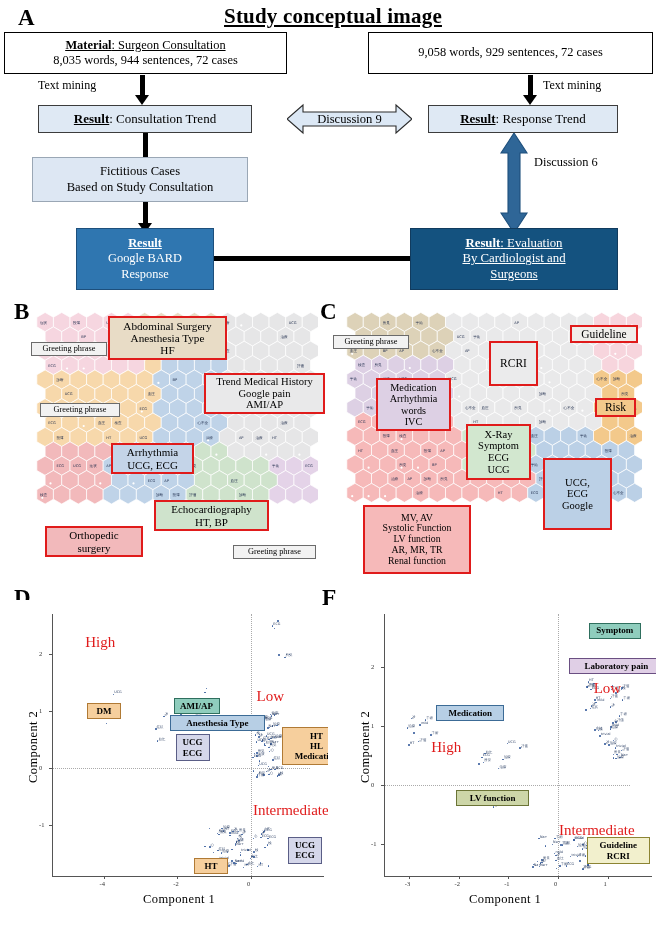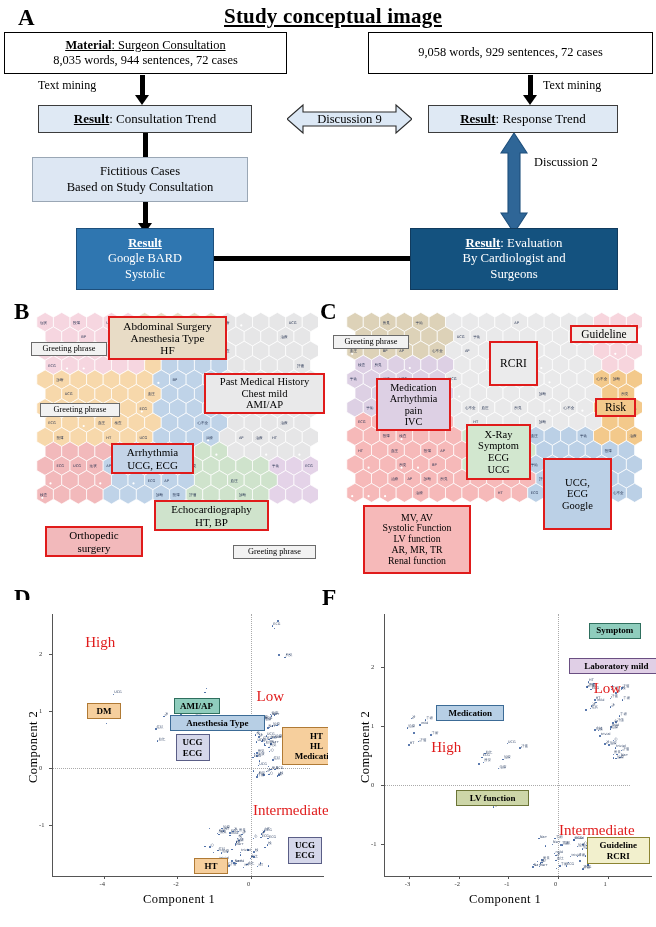--- a/index.html
+++ b/index.html
@@ -110,35 +110,35 @@
 
   <div class="abox fict" style="left:32px;top:157px;width:216px;height:45px;">
     <span class="ln">Fictitious Cases</span>
     <span class="ln">Based on Study Consultation</span>
   </div>
 
   <div id="disc2" style="position:absolute;left:500px;top:133px;width:60px;height:100px;">
     <svg width="60" height="100" viewBox="0 0 60 100">
       <polygon points="14,0 1,20 8,20 8,80 1,80 14,100 27,80 20,80 20,20 27,20" fill="#2f6697" stroke="#1d4f7c" stroke-width="1.1"></polygon>
     </svg>
-    <div class="txt">Discussion 2</div>
+    <div class="txt">Discussion 6</div>
   </div>
 
   <div class="varrow" style="left:143px;top:202px;width:5px;height:24px;"></div>
   <div class="vahead" style="left:138px;top:223px;"></div>
 
   <div class="abox res-dk" style="left:76px;top:228px;width:138px;height:62px;">
     <span class="ln"><b>Result</b></span>
     <span class="ln">Google BARD</span>
-    <span class="ln">Systolic</span>
+    <span class="ln">Response</span>
   </div>
 
   <div class="harrowline" style="left:214px;top:256px;width:196px;"></div>
 
-  <div class="abox res-dk2" style="left:410px;top:228px;width:208px;height:62px;">
+  <div class="abox res-dk2" style="left:410px;top:228px;width:208px;height:62px;text-decoration:underline;">
     <span class="ln"><b>Result</b><span>: Evaluation</span></span>
     <span class="ln">By Cardiologist and</span>
     <span class="ln">Surgeons</span>
   </div>
 </div>
 
 <div class="panel-letter" style="left:14px;top:300px;">B</div>
 <div class="som" id="panelB" style="left:36px;top:312px;width:282px;height:262px;">
   <svg id="somB" width="282" height="262" viewBox="0 0 282 262">
       <path d="M9.12,0.48L17.42,5.27L17.42,14.84L9.12,19.63L0.83,14.84L0.83,5.27Z" fill="#f6d6e0" stroke="#ffffff" stroke-width="0.7"></path>
@@ -431,22 +431,22 @@
 
 <div class="tagbox tag-gray" style="left:31px;top:342px;width:76px;height:14px;">
   <span>Greeting phrase</span>
   </div>
 <div class="tagbox tag-red" style="left:108px;top:316px;width:119px;height:44px;background:#e8dcc6;font-size:11.2px;">
   <span>Abdominal Surgery</span>
   <span>Anesthesia Type</span>
   <span>HF</span>
   </div>
 <div class="tagbox tag-red" style="left:204px;top:373px;width:121px;height:41px;background:#e9e9ea;font-size:10.6px;">
-  <span>Past Medical History</span>
-  <span>Chest mild</span>
+  <span>Trend Medical History</span>
+  <span>Google pain</span>
   <span>AMI/AP</span>
   </div>
 <div class="tagbox tag-gray" style="left:40px;top:403px;width:80px;height:14px;">
   <span>Greeting phrase</span>
   </div>
 <div class="tagbox tag-red" style="left:111px;top:443px;width:83px;height:31px;background:#c4d4e8;font-size:11px;">
   <span>Arrhythmia</span>
   <span>UCG, ECG</span>
   </div>
 <div class="tagbox tag-red" style="left:154px;top:500px;width:115px;height:31px;background:#cfe3cc;font-size:11px;">
@@ -785,21 +785,21 @@
   </div>
 <div class="tagbox tag-red" style="left:570px;top:325px;width:68px;height:18px;background:#f0eeea;font-size:11.5px;">
   <span>Guideline</span>
   </div>
 <div class="tagbox tag-red" style="left:489px;top:341px;width:49px;height:45px;background:#ebebec;font-size:11.5px;">
   <span>RCRI</span>
   </div>
 <div class="tagbox tag-red" style="left:376px;top:378px;width:75px;height:53px;background:#ddd0e4;font-size:10.2px;">
   <span>Medication</span>
   <span>Arrhythmia</span>
-  <span>pain</span>
+  <span>words</span>
   <span>IVC</span>
   </div>
 <div class="tagbox tag-red" style="left:595px;top:398px;width:41px;height:19px;background:#f3c98b;font-size:11.5px;">
   <span>Risk</span>
   </div>
 <div class="tagbox tag-red" style="left:466px;top:424px;width:65px;height:56px;background:#d2e7cf;font-size:10.5px;">
   <span>X-Ray</span>
   <span>Symptom</span>
   <span>ECG</span>
   <span>UCG</span>
@@ -1272,21 +1272,21 @@
     <div class="ticklbl" style="left:43px;top:180.7px;">0</div>
     <div class="tickv" style="left:53px;top:243.6px;"></div>
     <div class="ticklbl" style="left:43px;top:239.6px;">-1</div>
     <div class="redword" style="left:265.7px;top:80.4px;color:#e01b1b;">Low</div>
     <div class="redword" style="left:103.2px;top:139.2px;color:#e01b1b;">High</div>
     <div class="redword" style="left:230.9px;top:221.7px;color:#e01b1b;">Intermediate</div>
     <div class="pbox" style="left:260.8px;top:22.5px;width:52px;height:16px;background:#8fcdbd;border:1.1px solid #2f6f5e;">
       <span>Symptom</span>
     </div>
     <div class="pbox" style="left:240.9px;top:57.8px;width:95px;height:16px;background:#e0cfe6;border:1.1px solid #6a4f82;">
-      <span>Laboratory mild</span>
+      <span>Laboratory pain</span>
     </div>
     <div class="pbox" style="left:108.2px;top:104.9px;width:68px;height:16px;background:#b7cfe5;border:1.1px solid #3c6b96;">
       <span>Medication</span>
     </div>
     <div class="pbox" style="left:128.1px;top:189.7px;width:73px;height:16px;background:#cdd6a8;border:1.1px solid #6b7436;">
       <span>LV function</span>
     </div>
     <div class="pbox" style="left:258.8px;top:237.2px;width:63px;height:27px;background:#f2f0cd;border:1.1px solid #8c8433;">
       <span>Guideline</span>
       <span>RCRI</span>

